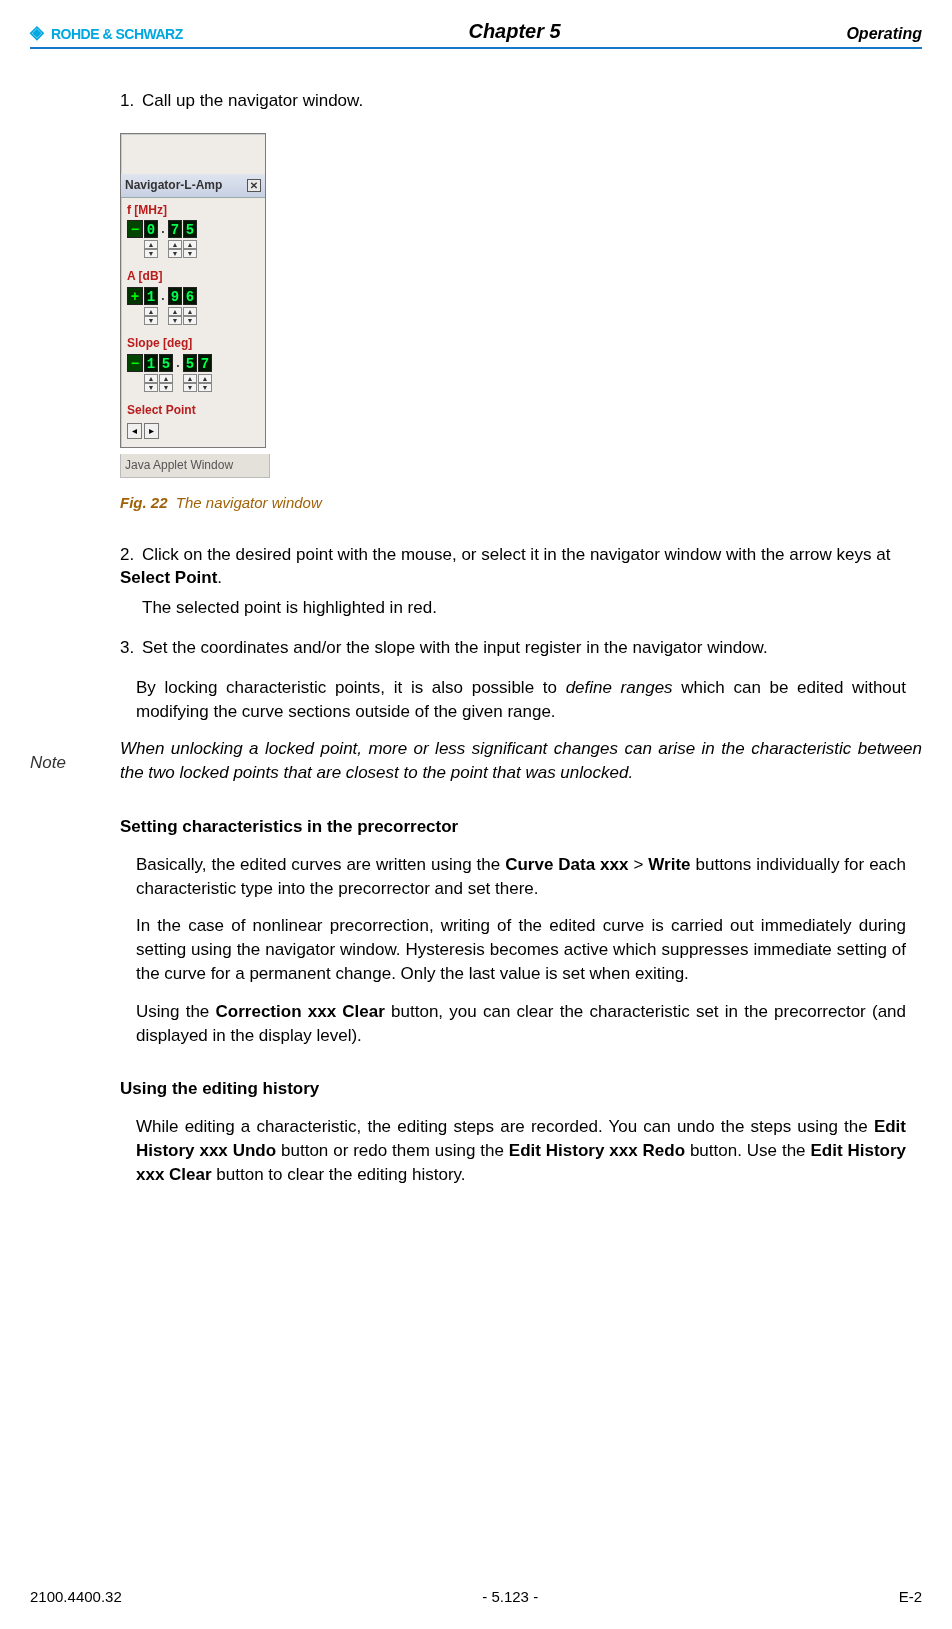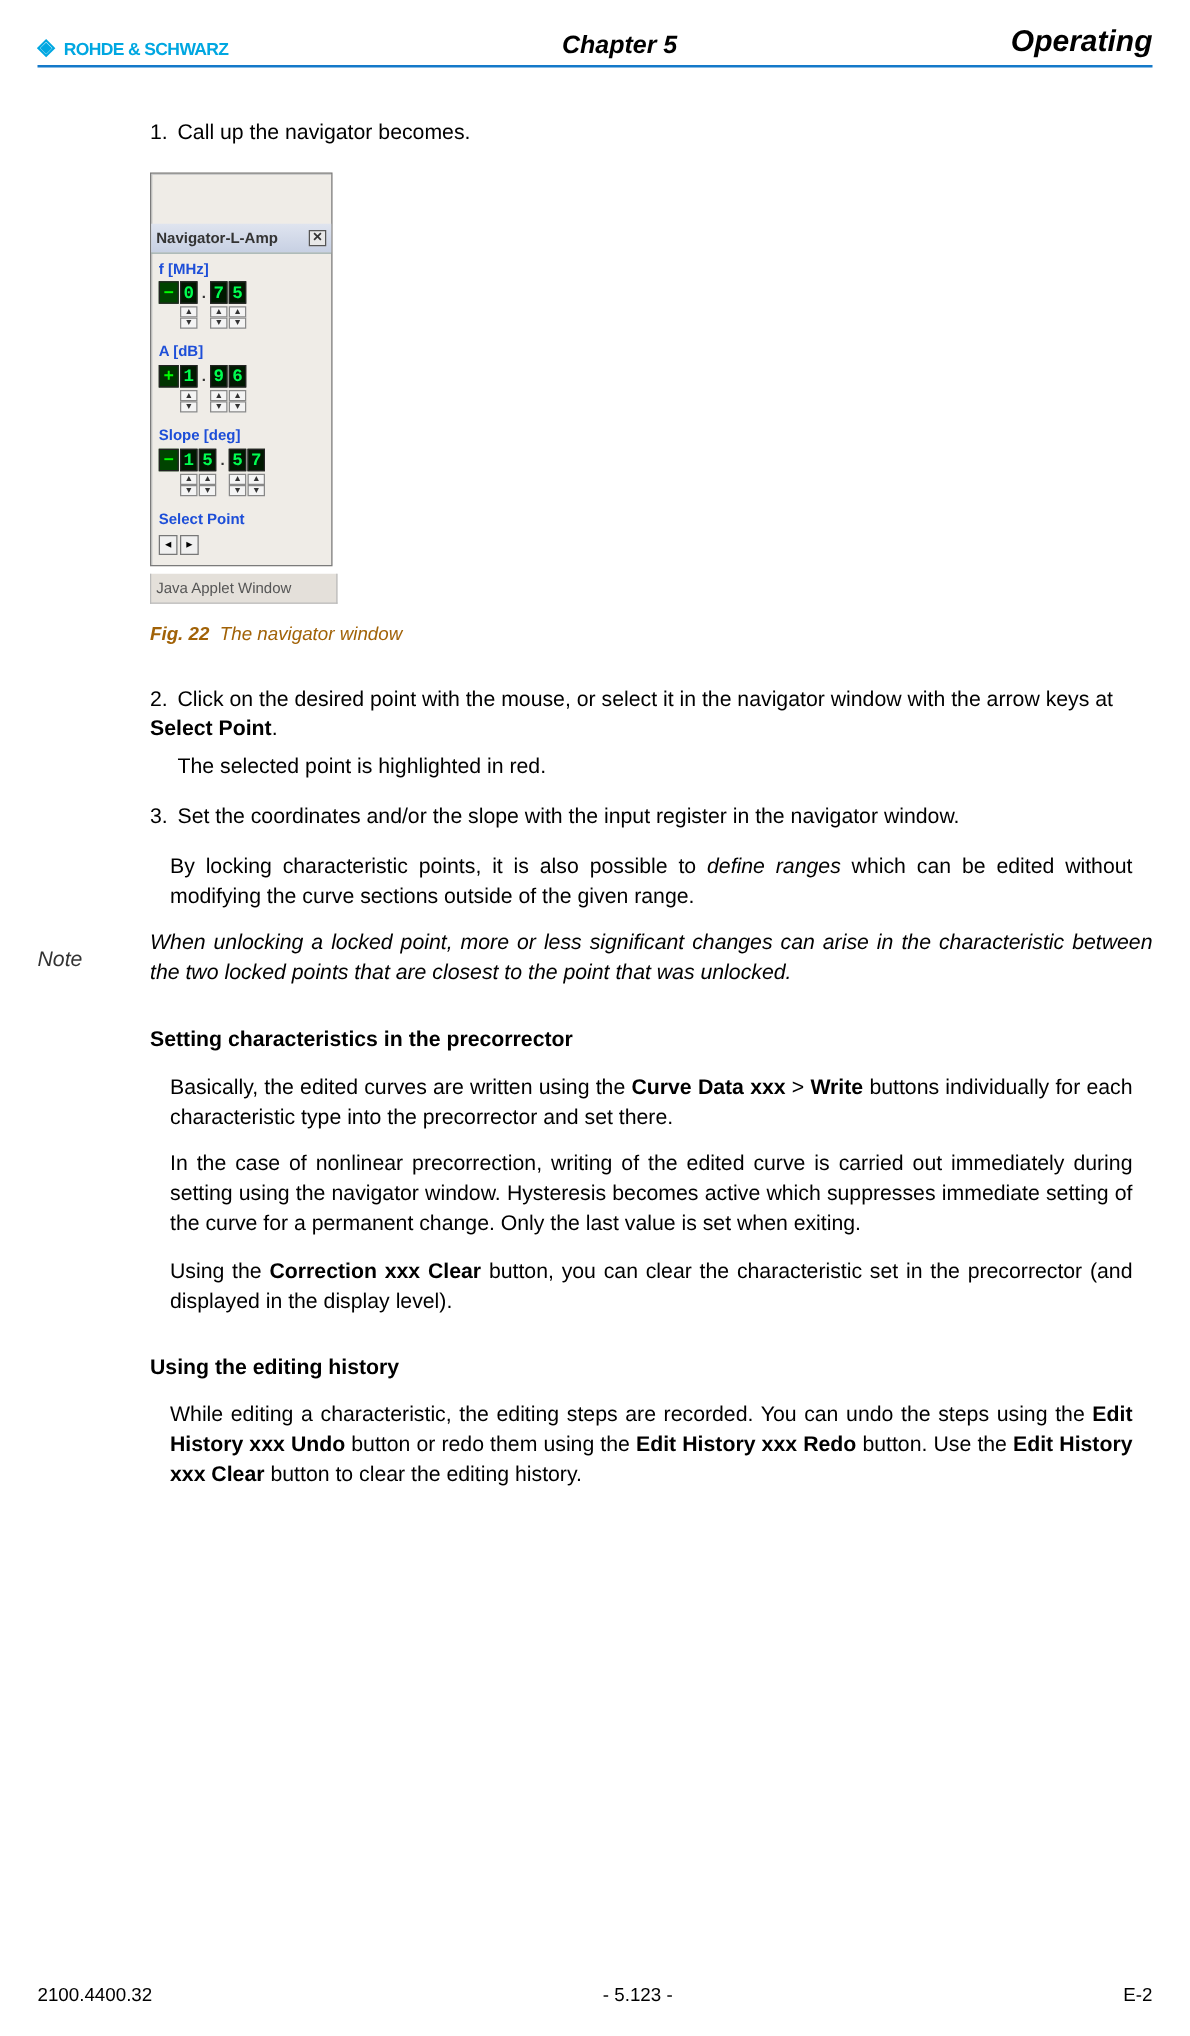--- a/index.html
+++ b/index.html
@@ -46,21 +46,21 @@
     position: absolute; top: -4px; left: 0;
   }
   .header-center {
     font-weight: bold;
     font-style: italic;
     font-size: 20px;
   }
   .header-right {
     font-weight: bold;
     font-style: italic;
-    font-size: 24px;
+    font-size: 16px;
   }
   .content {
     padding: 40px 0 0 0;
     display: flex;
   }
   .margin-col {
     width: 90px;
     flex-shrink: 0;
     padding-right: 10px;
     font-style: italic;
@@ -110,21 +110,21 @@
     color: #333;
     margin-top: 40px;
   }
   .nav-close {
     width: 14px; height: 13px; border: 1px solid #555; background:#e8e8e8;
     font-size:10px; line-height:11px; text-align:center; font-weight:bold;
   }
   .nav-section-label {
     font-weight: bold;
     padding: 4px 6px 2px 6px;
-    color: #1d4ed8;
+    color: #b91c1c;
   }
   .digit-row {
     display:flex; align-items:center; gap:1px;
     padding: 0 6px 2px 6px;
   }
   .sign {
     width: 16px; height: 18px; background:#004400; color:#0f0;
     font-family: "Courier New", monospace; font-weight:bold;
     text-align:center; line-height:18px; font-size:14px;
     border:1px solid #222;
@@ -178,21 +178,21 @@
     </span>
     <span class="header-center">Chapter 5</span>
     <span class="header-right">Operating</span>
   </div>
 
   <div class="content">
     <div class="margin-col"></div>
     <div class="body-col">
 
       <div class="step">
-        <span class="step-num">1.</span><span class="step-text">Call up the navigator becomes.</span>
+        <span class="step-num">1.</span><span class="step-text">Call up the navigator window.</span>
       </div>
 
       <div style="margin:20px 0 4px 0;">
         <div class="nav-window">
           <div class="nav-title">
             <span>Navigator-L-Amp</span>
             <span class="nav-close">✕</span>
           </div>
 
           <div class="nav-section-label">f [MHz]</div>

